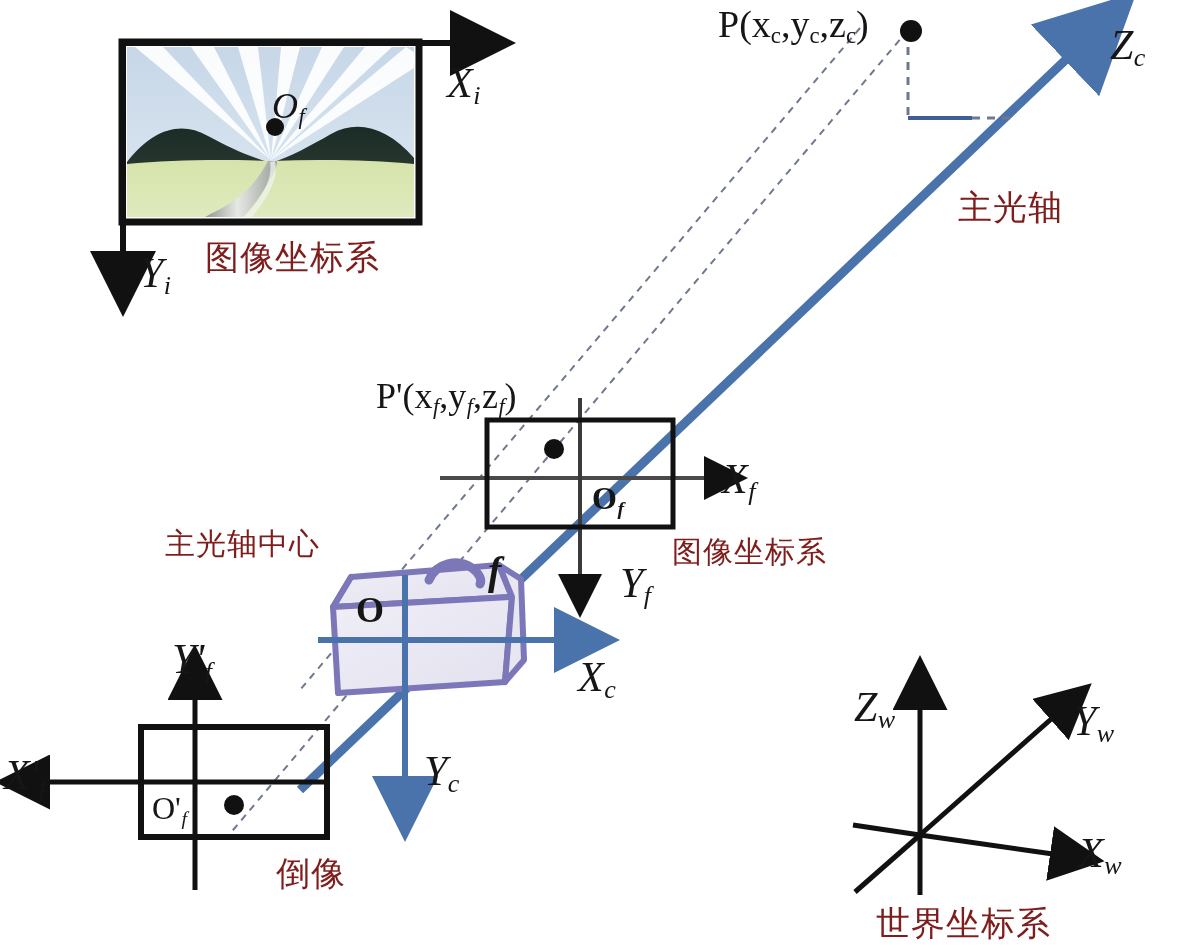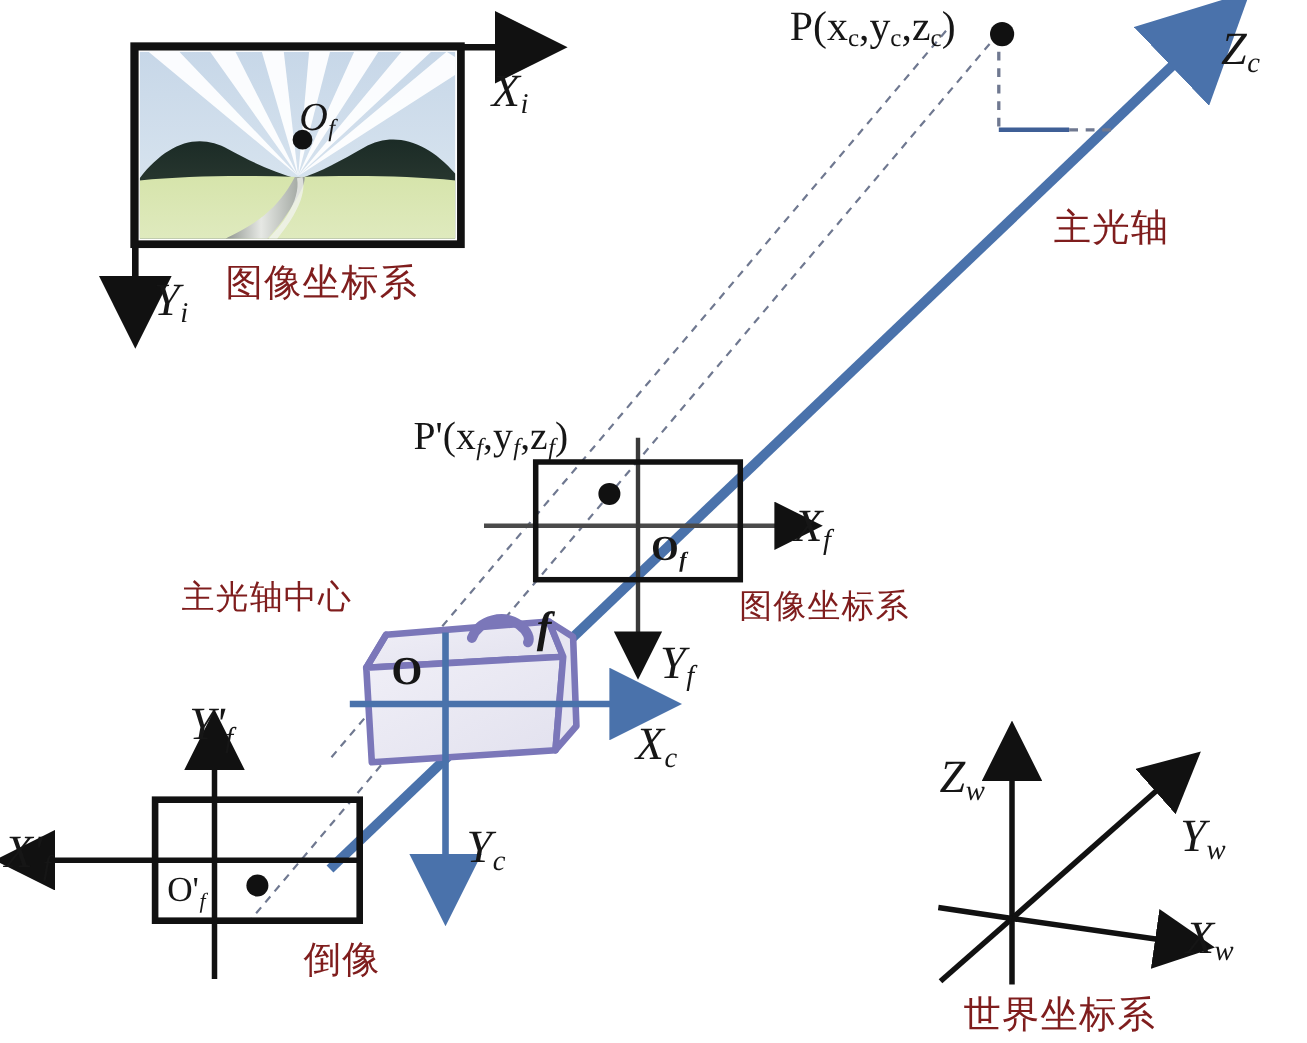--- a/index.html
+++ b/index.html
@@ -188,21 +188,21 @@
   <div class="lbl mathup" style="left:718px; top:5px; font-size:38px;">P(x<span class="subup">c</span>,y<span class="subup">c</span>,z<span class="subup">c</span>)</div>
 
   <div class="lbl math big" style="left:1110px; top:24px;"><span>Z</span><span class="sub">c</span></div>
 
   <div class="lbl cjk cjkbig" style="left:958px; top:190px;">主光轴</div>
 
   <div class="lbl mathup" style="left:376px; top:378px; font-size:36px;">P'(x<span class="sub">f</span>,y<span class="sub">f</span>,z<span class="sub">f</span>)</div>
 
   <div class="lbl math big" style="left:722px; top:458px;"><span>X</span><span class="sub">f</span></div>
 
-  <div class="lbl math big" style="left:600px; top:562px;margin-top:20px;"><span>Y</span><span class="sub">f</span></div>
+  <div class="lbl math big" style="left:620px; top:562px;"><span>Y</span><span class="sub">f</span></div>
 
   <div class="lbl mathup" style="left:592px; top:482px; font-size:32px; font-weight:bold;"><span>O</span><span class="sub">f</span></div>
 
   <div class="lbl cjk cjkmed" style="left:672px; top:537px;">图像坐标系</div>
 
   <div class="lbl math" style="left:488px; top:551px; font-size:40px; font-weight:bold;">f</div>
 
   <div class="lbl cjk cjkmed" style="left:165px; top:529px;">主光轴中心</div>
 
   <div class="lbl mathup" style="left:356px; top:592px; font-size:36px; font-weight:bold;">O</div>
@@ -215,19 +215,19 @@
   <div class="lbl math big" style="left:4px; top:754px;"><span>X'</span><span class="sub">f</span></div>
 
   <div class="lbl math big" style="left:172px; top:638px;"><span>Y'</span><span class="sub">f</span></div>
 
   <div class="lbl mathup" style="left:152px; top:792px; font-size:32px; font-weight:normal;"><span>O'</span><span class="sub">f</span></div>
 
   <div class="lbl cjk cjkbig" style="left:276px; top:856px;">倒像</div>
 
   <div class="lbl math big" style="left:854px; top:686px;"><span>Z</span><span class="sub">w</span></div>
 
-  <div class="lbl math big" style="left:1073px; top:700px;margin-top:40px;"><span>Y</span><span class="sub">w</span></div>
+  <div class="lbl math big" style="left:1073px; top:700px;"><span>Y</span><span class="sub">w</span></div>
 
   <div class="lbl math big" style="left:1078px; top:832px;"><span>X</span><span class="sub">w</span></div>
 
   <div class="lbl cjk cjkbig" style="left:876px; top:906px;">世界坐标系</div>
 
 </div>
 
 </body></html>

